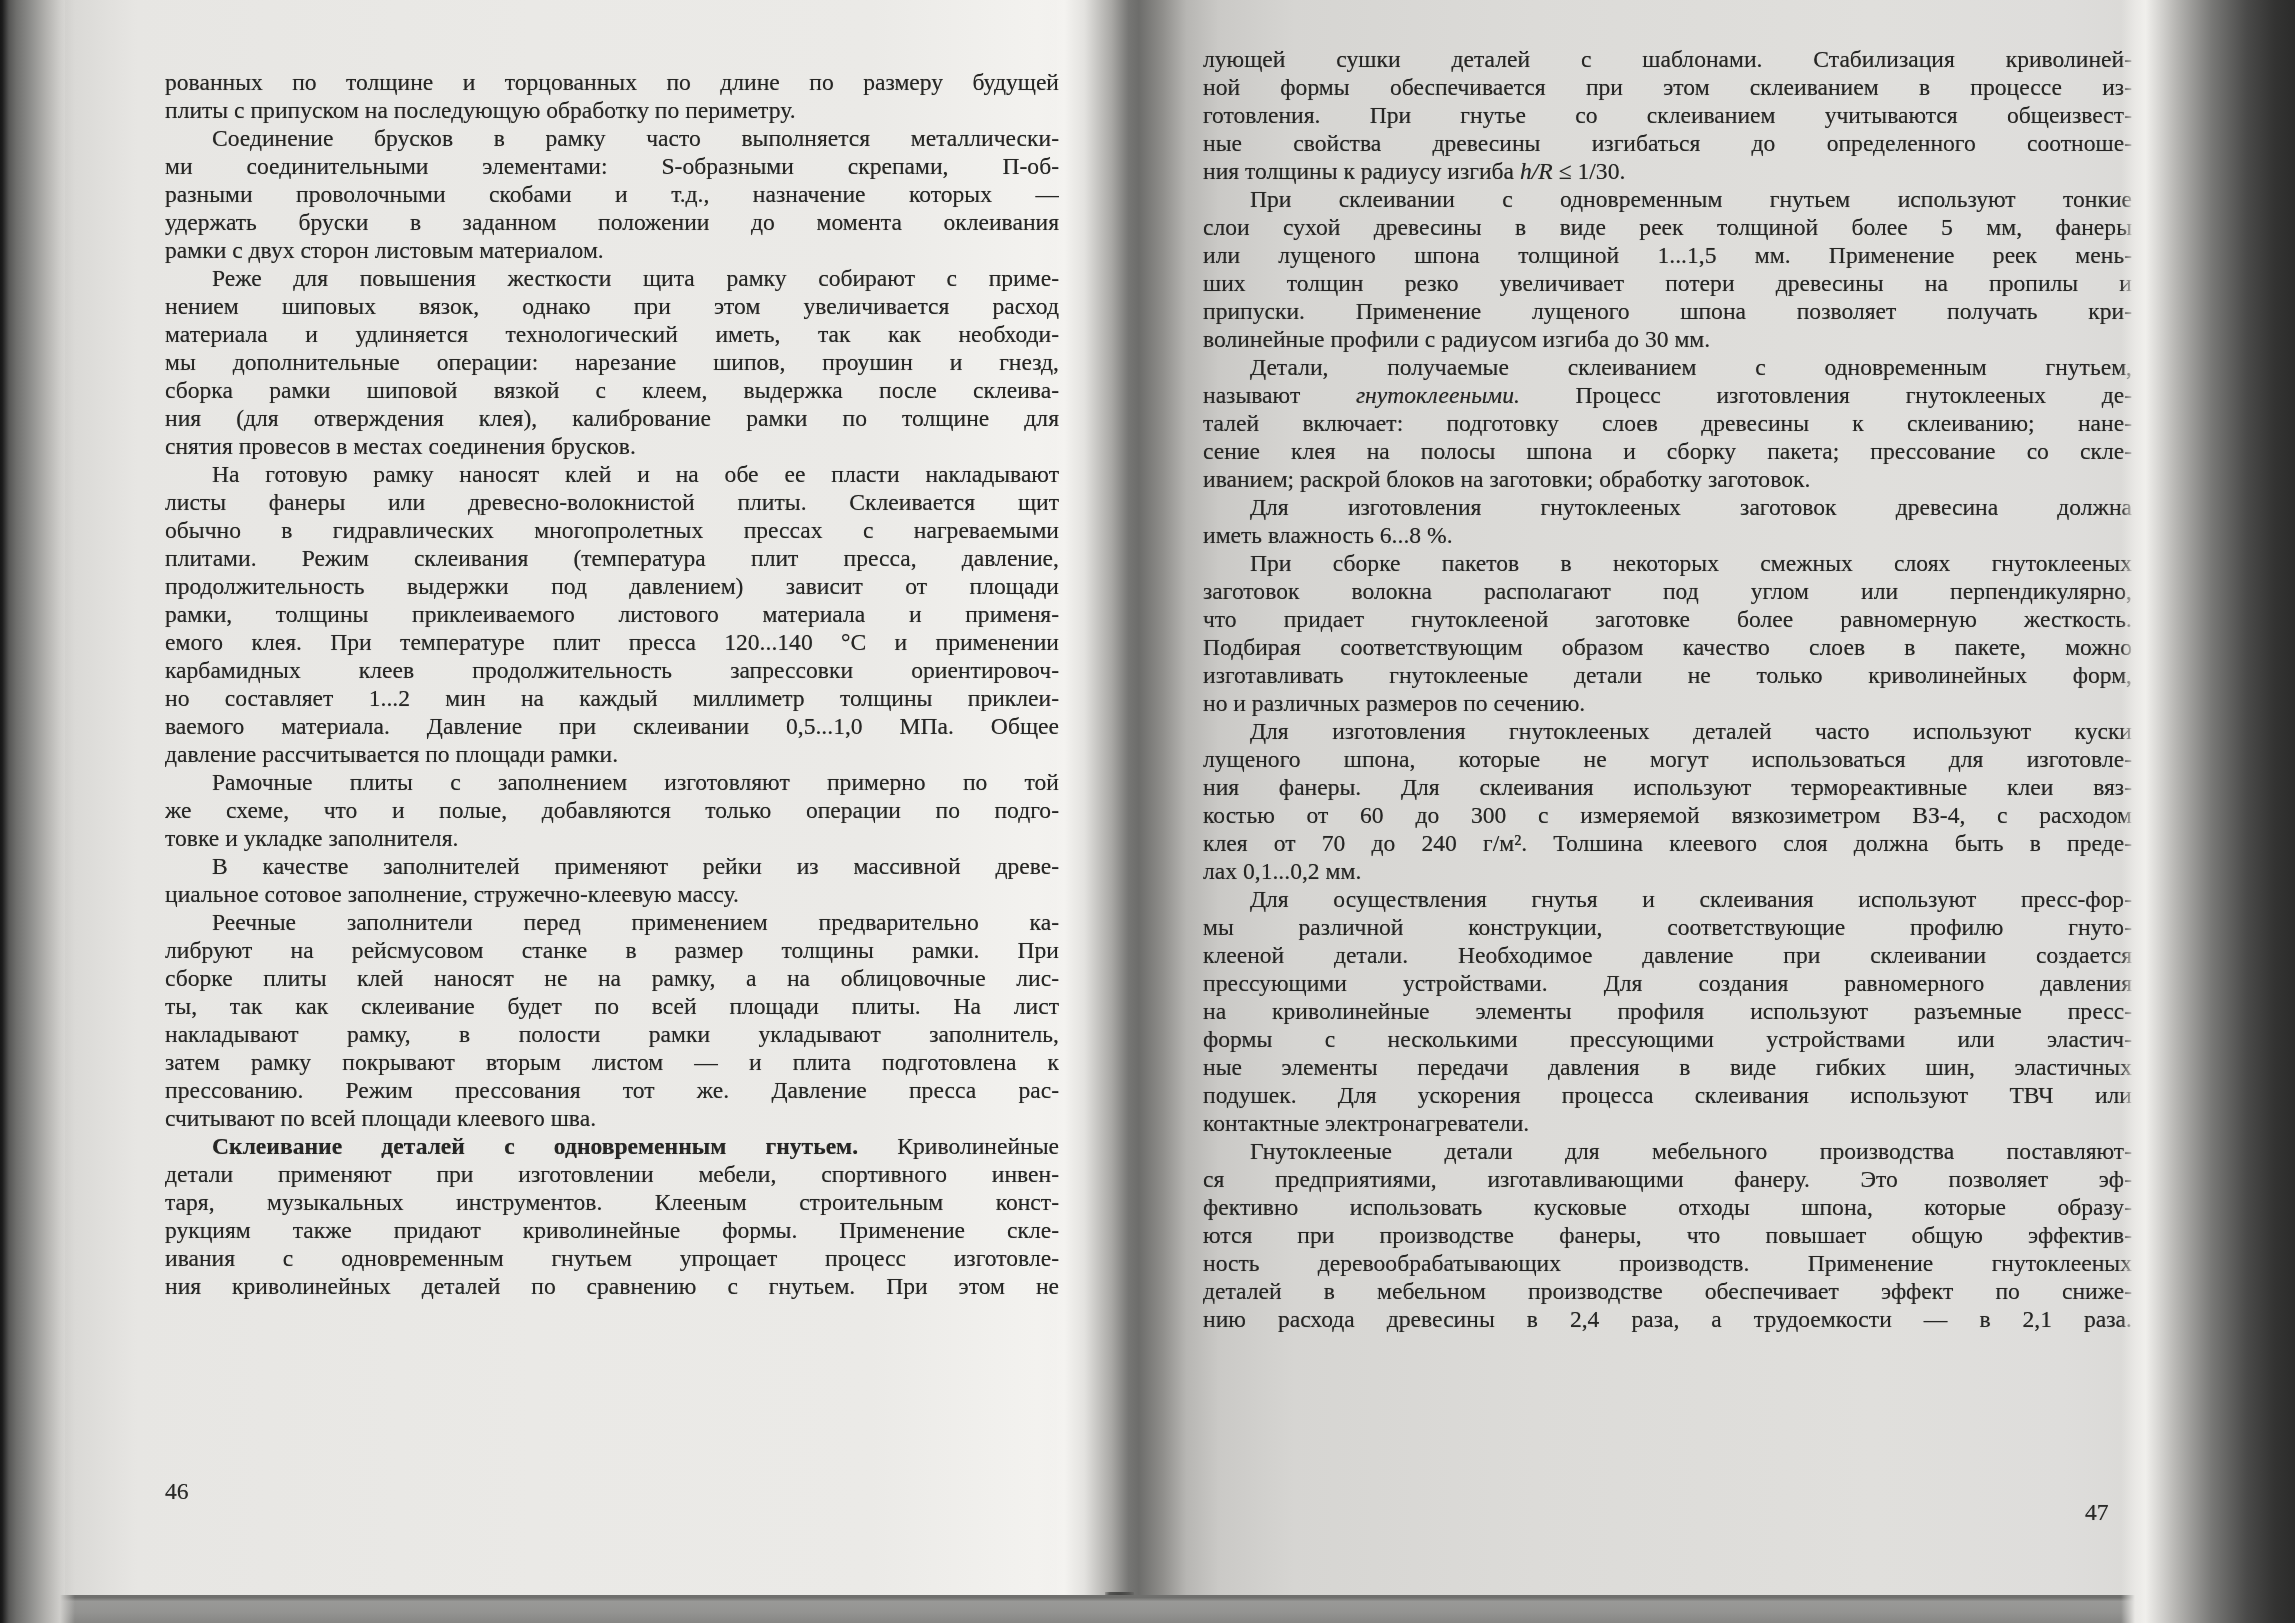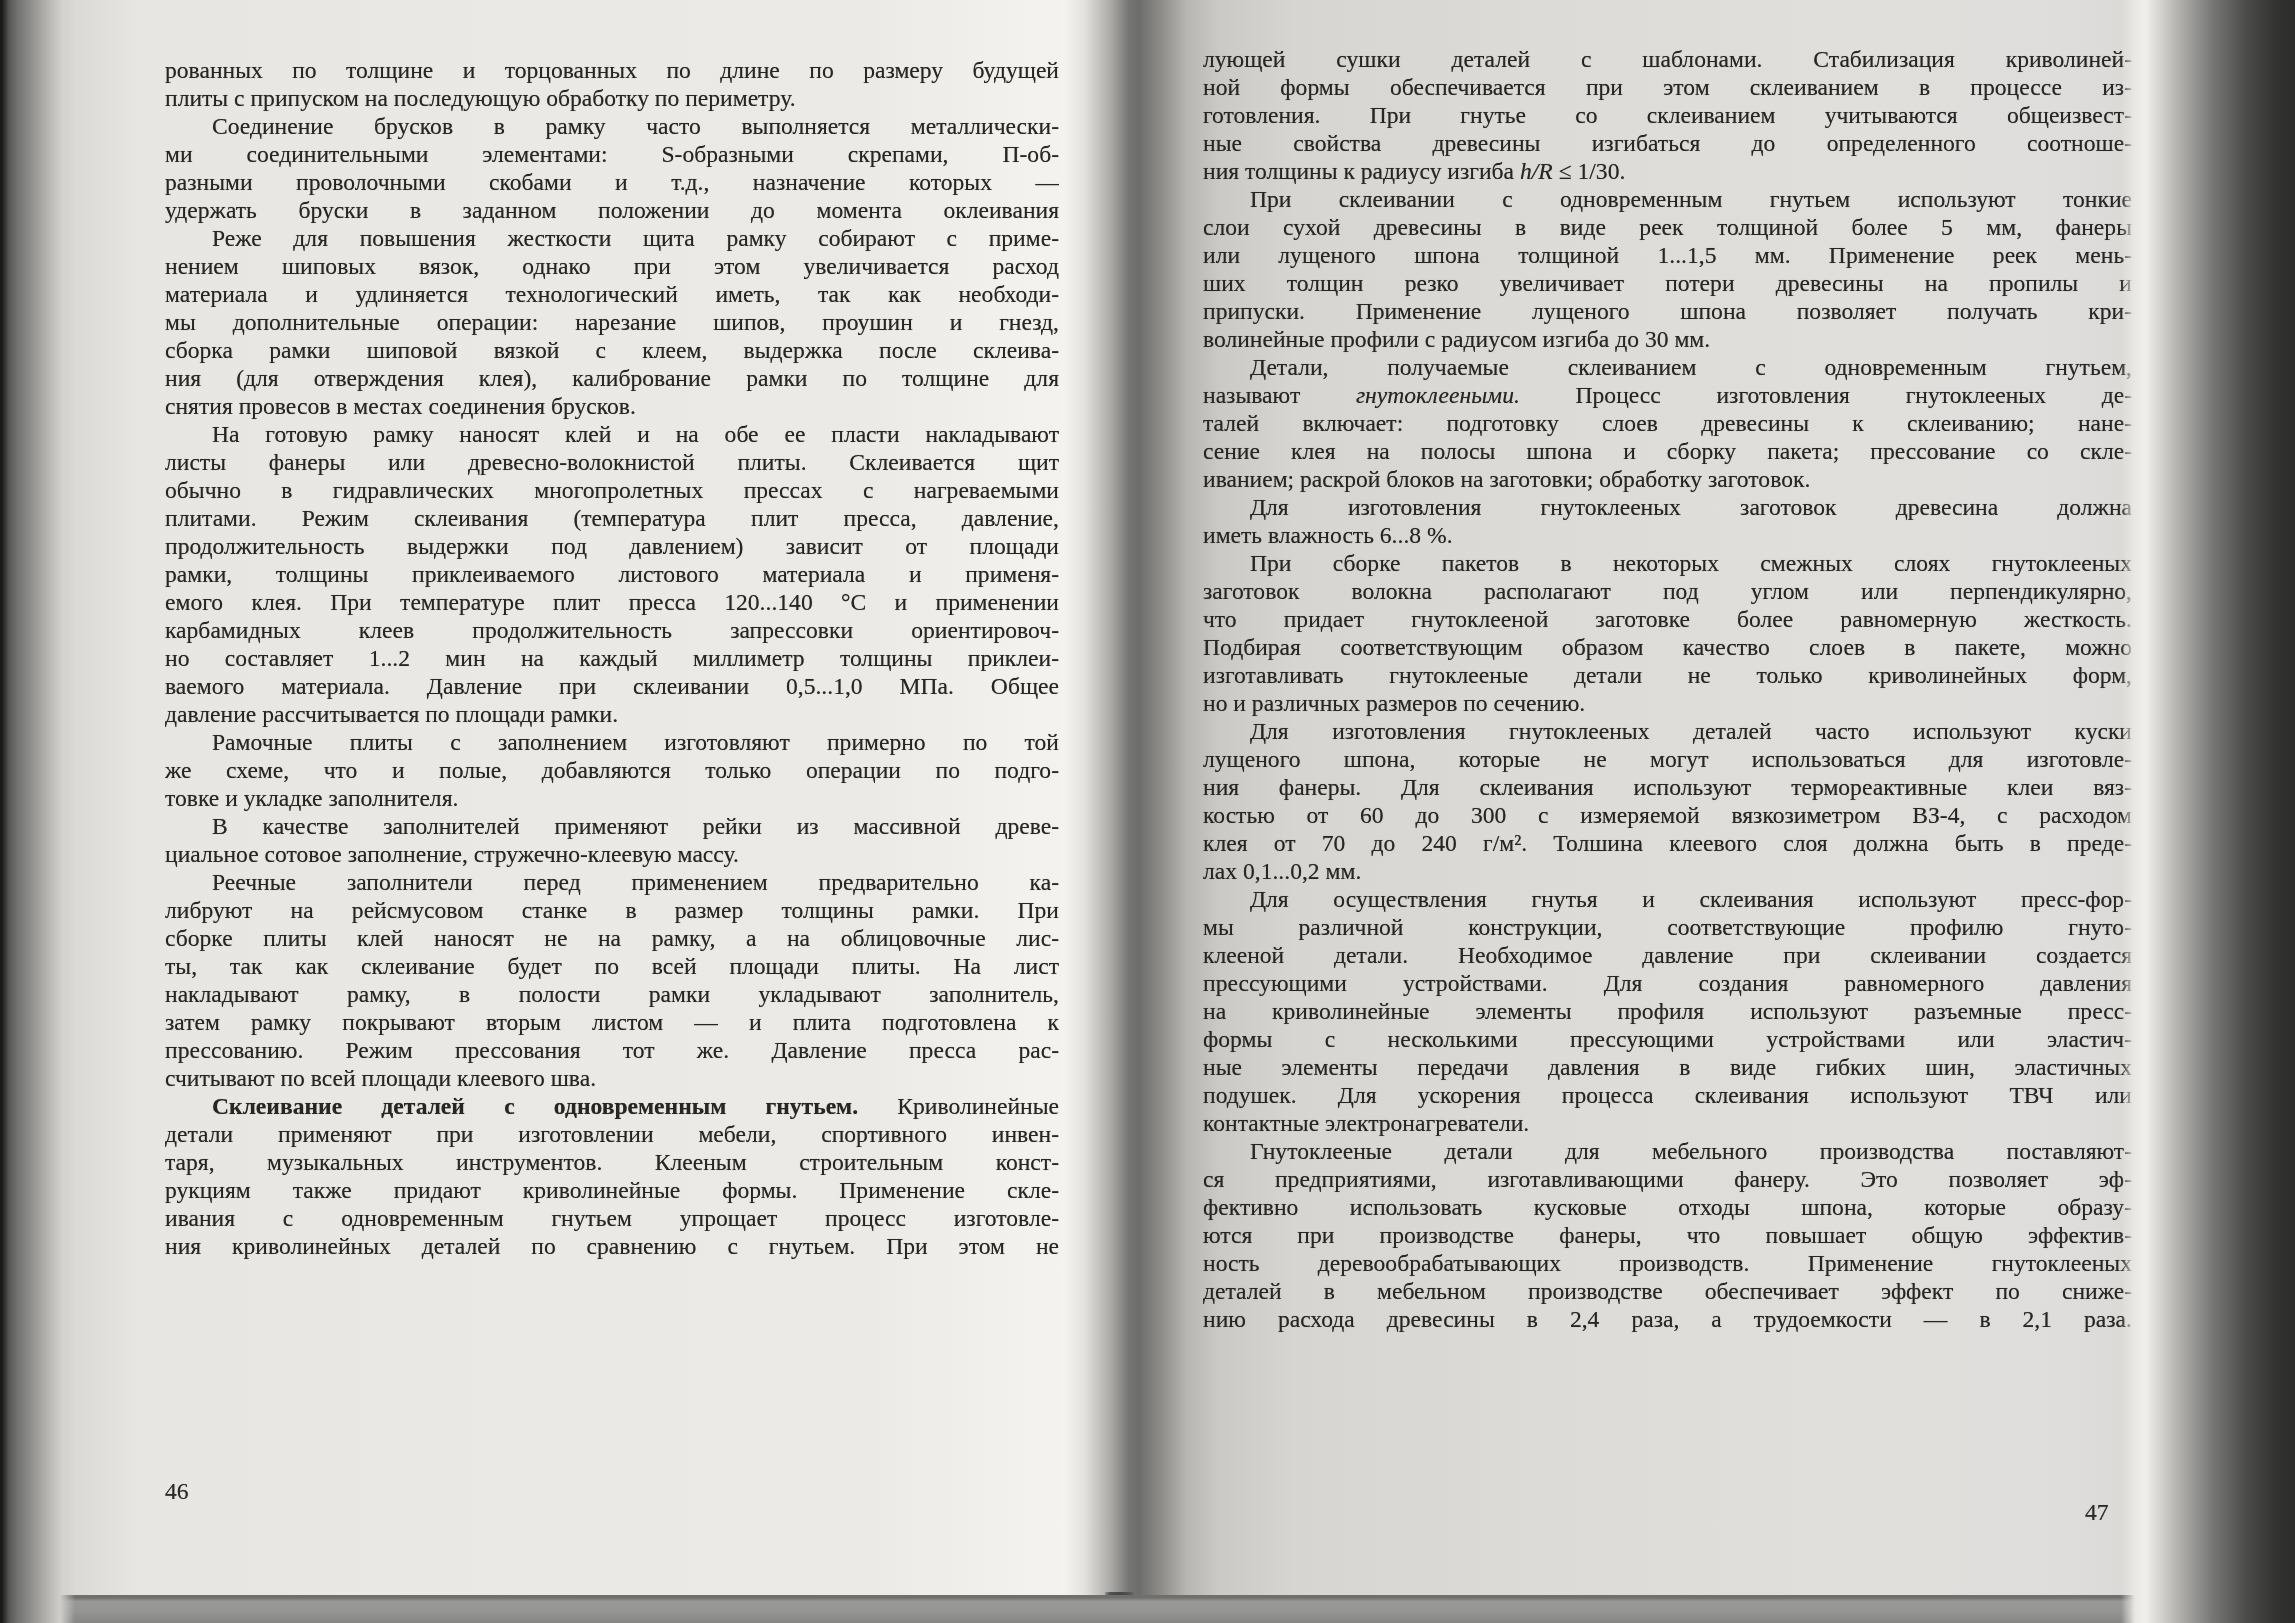--- a/index.html
+++ b/index.html
@@ -43,21 +43,21 @@
     background:linear-gradient(90deg,rgba(230,229,226,0) 0%,#e9e8e5 8%,#f0efec 14%,#b5b4b1 32%,#78787 6 52%,#4a4a49 72%,#333332 88%,#2b2b2a 100%);
     background:linear-gradient(90deg,rgba(230,229,226,0) 0%,#e9e8e5 8%,#f0efec 14%,#b5b4b1 32%,#787876 52%,#4a4a49 72%,#333332 88%,#2b2b2a 100%);
   }
   .edge-bottom{
     position:absolute;left:0;top:1595px;width:2295px;height:28px;z-index:4;
     background:linear-gradient(180deg,#6f6f6d 0px,#6f6f6d 2.6px,#99999 7 6.5px,#949492 60%,#868684 100%);
     background:linear-gradient(180deg,#6f6f6d 0px,#6f6f6d 2.6px,#999997 6.5px,#949492 60%,#868684 100%);
   }
   
   .text-block{position:absolute;z-index:5;color:#262624;}
-  .text-left{left:165px;top:56px;width:894px;}
+  .text-left{left:165px;top:68px;width:894px;}
   .text-right{left:1203px;top:45px;width:929px;}
   .line{
     height:28px;line-height:28px;font-size:23.6px;
     text-align:justify;text-align-last:justify;
     overflow:hidden;white-space:normal;
     text-shadow:0 0 0.7px rgba(38,38,36,0.55);
   }
   .line.endline{text-align-last:left;}
   .line.indent{padding-left:47px;}
   .bold{font-weight:700;}
@@ -81,20 +81,21 @@
   <div class="edge-left"></div>
   <div class="edge-right"></div>
 
   <div class="text-block text-left" id="page-left-text">
       <div class="line"><span>рованных по толщине и торцованных по длине по размеру будущей</span></div>
       <div class="line endline"><span>плиты с припуском на последующую обработку по периметру.</span></div>
       <div class="line indent"><span>Соединение брусков в рамку часто выполняется металлически-</span></div>
       <div class="line"><span>ми соединительными элементами: S-образными скрепами, П-об-</span></div>
       <div class="line"><span>разными проволочными скобами и т.д., назначение которых —</span></div>
       <div class="line"><span>удержать бруски в заданном положении до момента оклеивания</span></div>
+      <div class="line endline"><span>рамки с двух сторон листовым материалом.</span></div>
       <div class="line indent"><span>Реже для повышения жесткости щита рамку собирают с приме-</span></div>
       <div class="line"><span>нением шиповых вязок, однако при этом увеличивается расход</span></div>
       <div class="line"><span>материала и удлиняется технологический иметь, так как необходи-</span></div>
       <div class="line"><span>мы дополнительные операции: нарезание шипов, проушин и гнезд,</span></div>
       <div class="line"><span>сборка рамки шиповой вязкой с клеем, выдержка после склеива-</span></div>
       <div class="line"><span>ния (для отверждения клея), калибрование рамки по толщине для</span></div>
       <div class="line endline"><span>снятия провесов в местах соединения брусков.</span></div>
       <div class="line indent"><span>На готовую рамку наносят клей и на обе ее пласти накладывают</span></div>
       <div class="line"><span>листы фанеры или древесно-волокнистой плиты. Склеивается щит</span></div>
       <div class="line"><span>обычно в гидравлических многопролетных прессах с нагреваемыми</span></div>

